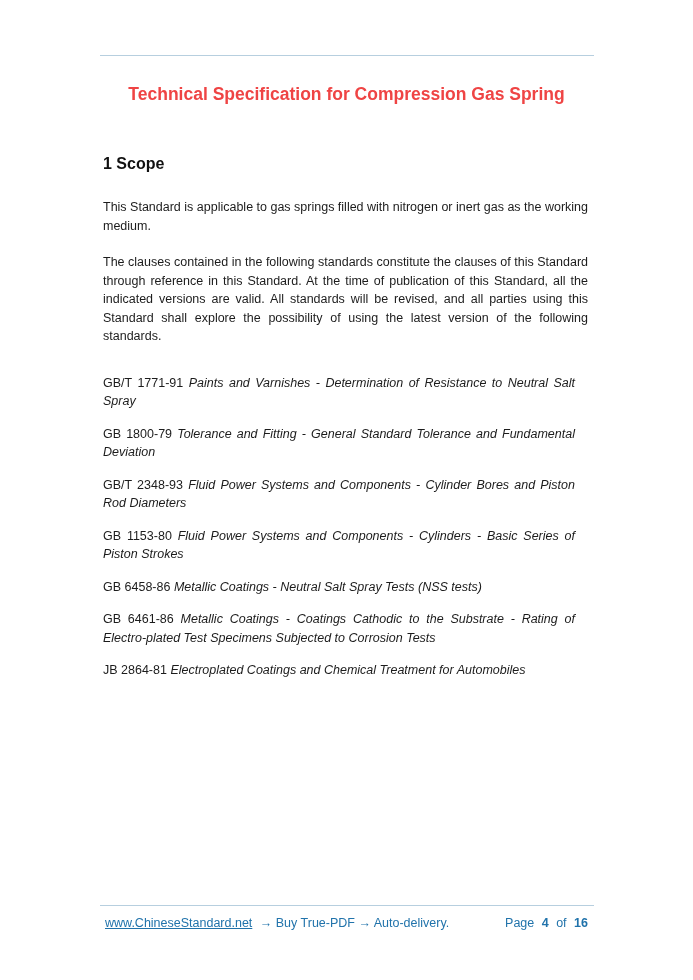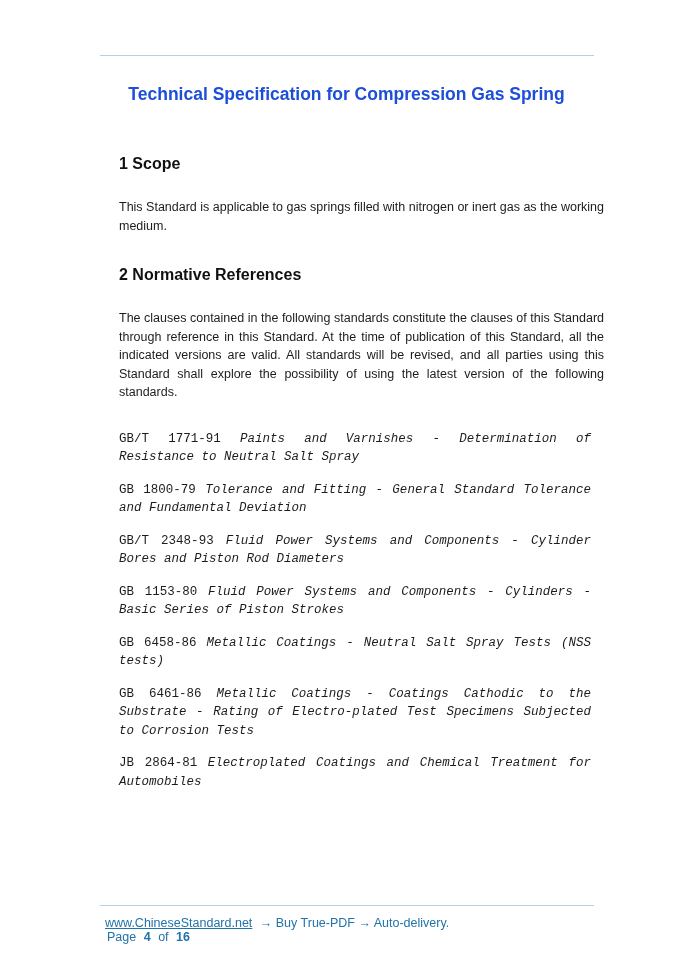--- a/index.html
+++ b/index.html
@@ -49,28 +49,28 @@
   .rule-bottom { top: 905px; }
 
   .doc-title {
     position: absolute;
     top: 84px;
     left: 0;
     width: 100%;
     text-align: center;
     font-size: 17.5px;
     font-weight: bold;
-    color: #1d4ed8;
+    color: #ef4444;
   }
 
   
   .content {
     position: absolute;
     top: 155px;
-    left: 119px;
+    left: 103px;
     width: 485px;
   }
   .section-heading {
     font-size: 16px;
     font-weight: bold;
     color: #111111;
     margin: 0 0 25px 0;
   }
   .section-heading.second {
     margin-top: 31px;
@@ -78,42 +78,40 @@
   .body-para {
     font-size: 12.5px;
     line-height: 18.5px;
     text-align: justify;
     margin: 0 0 18px 0;
   }
   .ref-list {
     list-style: none;
     margin: 28px 13px 0 0;
     padding: 0;
-    font-family: Liberation Mono, monospace;
   }
   .ref-item {
     font-size: 12.5px;
     line-height: 18.5px;
     text-align: justify;
     margin: 0 0 14px 0;
   }
   .ref-title { font-style: italic; }
 
   
   .footer {
     position: absolute;
     top: 916px;
     left: 105px;
     width: 485px;
     display: flex;
     justify-content: space-between;
     align-items: baseline;
     font-size: 12.5px;
     color: #2173ab;
-    flex-direction: column;
   }
   .footer-left { white-space: nowrap; }
   .footer-link {
     color: #2173ab;
     text-decoration: underline;
     cursor: pointer;
   }
   .footer-tagline { margin-left: 4px; }
   .footer-page { white-space: nowrap; }
   .footer-page .pg-num { font-weight: bold; }
@@ -130,21 +128,20 @@
 
   <div class="doc-title">Technical Specification for Compression Gas Spring</div>
 
   <div class="content">
 
     <h2 class="section-heading">1 Scope</h2>
 
 
     <p class="body-para">This Standard is applicable to gas springs filled with nitrogen or inert gas as the working medium.</p>
 
-    <h2 class="section-heading second">2 Normative References</h2>
 
     <p class="body-para">The clauses contained in the following standards constitute the clauses of this Standard through reference in this Standard. At the time of publication of this Standard, all the indicated versions are valid. All standards will be revised, and all parties using this Standard shall explore the possibility of using the latest version of the following standards.</p>
 
     <ul class="ref-list">
       <li class="ref-item"><span class="ref-code">GB/T 1771-91</span> <span class="ref-title">Paints and Varnishes - Determination of Resistance to Neutral Salt Spray</span></li>
       <li class="ref-item"><span class="ref-code">GB 1800-79</span> <span class="ref-title">Tolerance and Fitting - General Standard Tolerance and Fundamental Deviation</span></li>
       <li class="ref-item"><span class="ref-code">GB/T 2348-93</span> <span class="ref-title">Fluid Power Systems and Components - Cylinder Bores and Piston Rod Diameters</span></li>
       <li class="ref-item"><span class="ref-code">GB 1153-80</span> <span class="ref-title">Fluid Power Systems and Components - Cylinders - Basic Series of Piston Strokes</span></li>
       <li class="ref-item"><span class="ref-code">GB 6458-86</span> <span class="ref-title">Metallic Coatings - Neutral Salt Spray Tests (NSS tests)</span></li>
       <li class="ref-item"><span class="ref-code">GB 6461-86</span> <span class="ref-title">Metallic Coatings - Coatings Cathodic to the Substrate - Rating of Electro-plated Test Specimens Subjected to Corrosion Tests</span></li>

